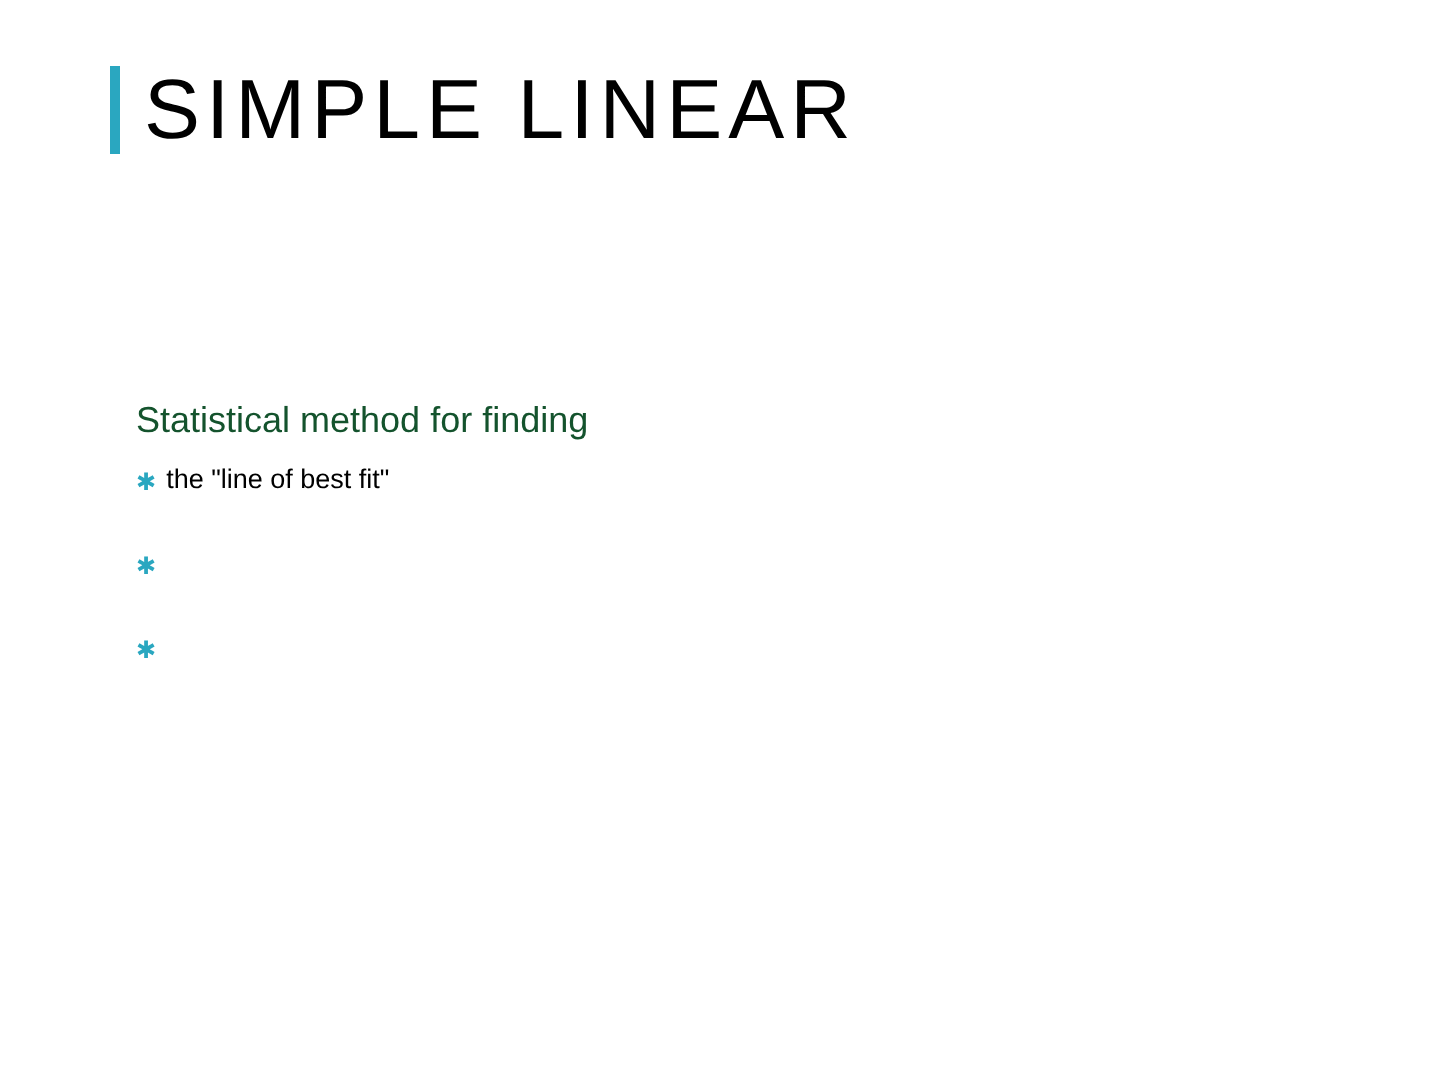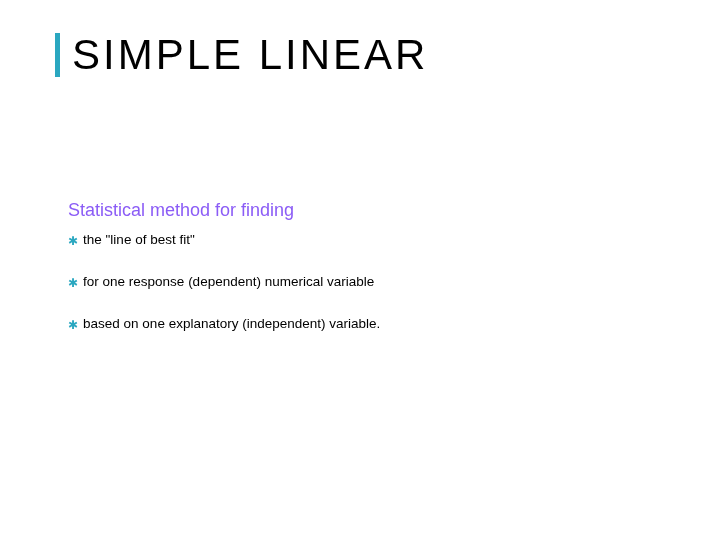--- a/index.html
+++ b/index.html
@@ -38,21 +38,21 @@
     letter-spacing: 3px;
     font-weight: 400;
     color: #000;
   }
   .subtitle {
     position: absolute;
     left: 68px;
     top: 200px;
     font-size: 18px;
     font-weight: 400;
-    color: #8b5cf6;
+    color: #14532d;
   }
   .bullets {
     position: absolute;
     left: 68px;
     top: 232px;
     width: 560px;
   }
   .bullet {
     display: flex;
     align-items: flex-start;
@@ -86,21 +86,19 @@
 
   <div class="subtitle">Statistical method for finding</div>
 
   <div class="bullets">
     <div class="bullet">
       <span class="bullet-icon">✱</span>
       <span class="bullet-text">the "line of best fit"</span>
     </div>
     <div class="bullet">
       <span class="bullet-icon">✱</span>
-      <span class="bullet-text">for one response (dependent) numerical variable</span>
     </div>
     <div class="bullet">
       <span class="bullet-icon">✱</span>
-      <span class="bullet-text">based on one explanatory (independent) variable.</span>
     </div>
   </div>
 
 </div>
 
 </body></html>

